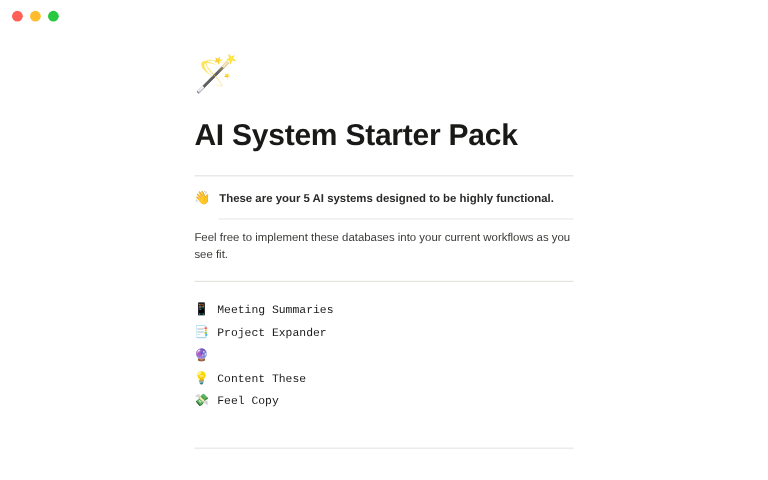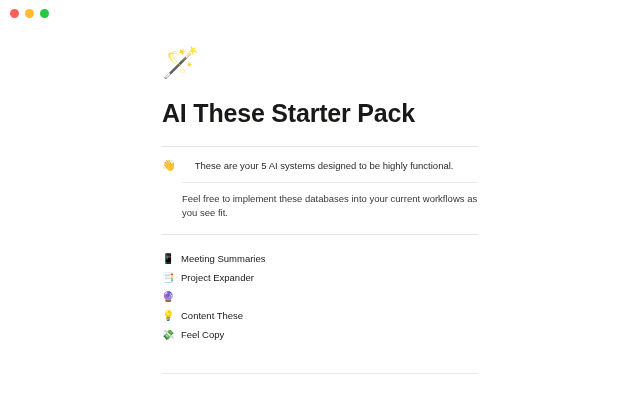--- a/index.html
+++ b/index.html
@@ -75,31 +75,29 @@
     font-size: 9.5px;
     line-height: 14px;
     color: #2b2a28;
   }
   .callout-line .c-emoji {
     font-size: 11px;
     line-height: 13px;
     flex: 0 0 auto;
   }
   .callout-line .c-text {
-    font-weight: normal;
-    margin-left: 12px;
+    font-weight: bold;
   }
   .sub-rule {
     border: 0;
     border-top: 1px solid #eceae7;
     margin: 9px 0 9px 20px;
     width: 296px;
   }
   .callout-sub {
-    margin-left: 20px;
     font-size: 9.5px;
     line-height: 14px;
     color: #3a3936;
   }
   .rule-after-callout {
     border: 0;
     border-top: 1px solid #e6e4e1;
     margin: 14px 0 16px 0;
     width: 100%;
   }
@@ -121,20 +119,21 @@
   }
   .list li .li-emoji {
     font-size: 10px;
     width: 12px;
     text-align: center;
     flex: 0 0 auto;
   }
   .list li .li-label {
     text-decoration: none;
     border-bottom: 0px solid transparent;
+    font-family: Liberation Mono, monospace;
   }
   .bottom-rule {
     position: absolute;
     left: 162px;
     top: 365px;
     width: 316px;
     border: 0;
     border-top: 1px solid #e9e7e4;
   }
 </style>
@@ -146,21 +145,21 @@
   <div class="titlebar">
     <span class="dot dot-close"></span>
     <span class="dot dot-min"></span>
     <span class="dot dot-max"></span>
   </div>
 
   <div class="doc">
 
     <div class="emoji-header">🪄</div>
 
-    <h1 class="title">AI These Starter Pack</h1>
+    <h1 class="title">AI System Starter Pack</h1>
 
     <hr class="rule">
 
     <div class="callout-block">
       <div class="callout-line">
         <span class="c-emoji">👋</span>
         <span class="c-text">These are your 5 AI systems designed to be highly functional.</span>
       </div>
       <hr class="sub-rule">
       <div class="callout-sub">Feel free to implement these databases into your current workflows as you see fit.</div>

